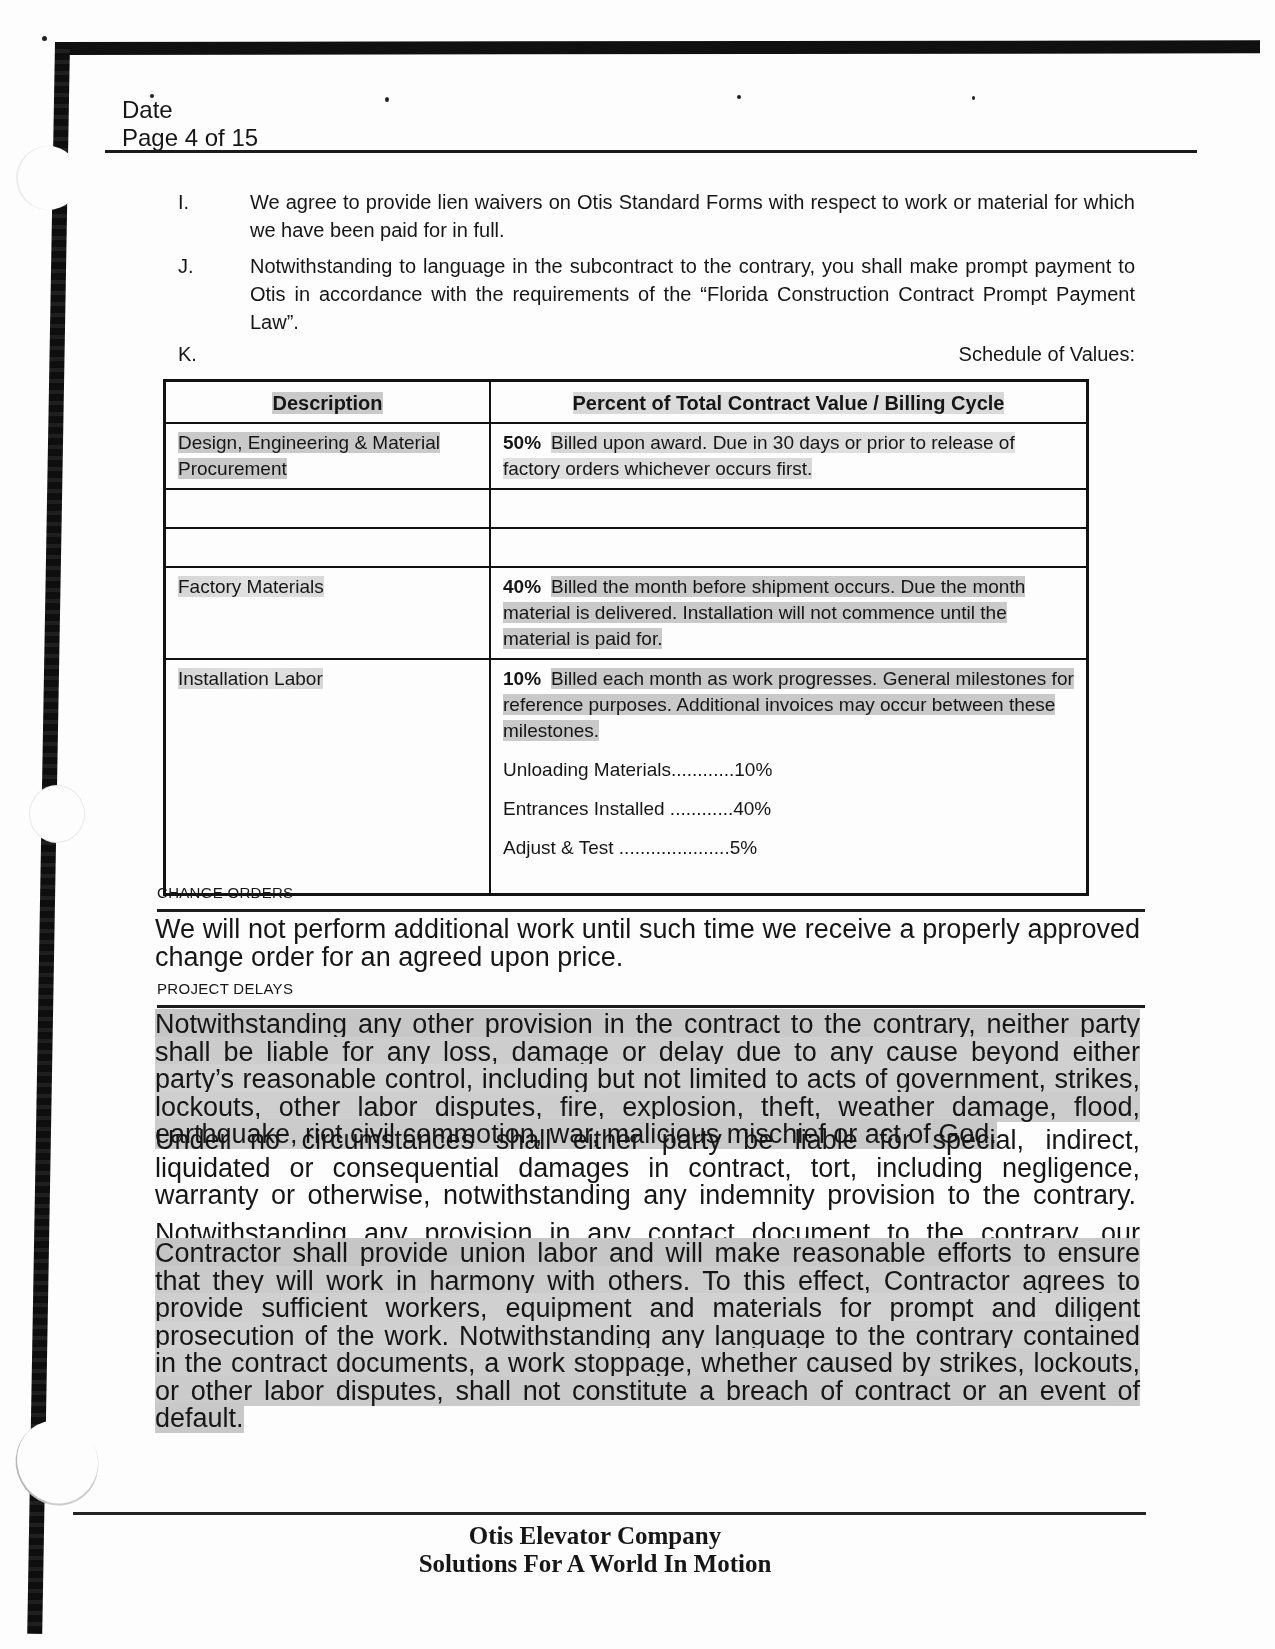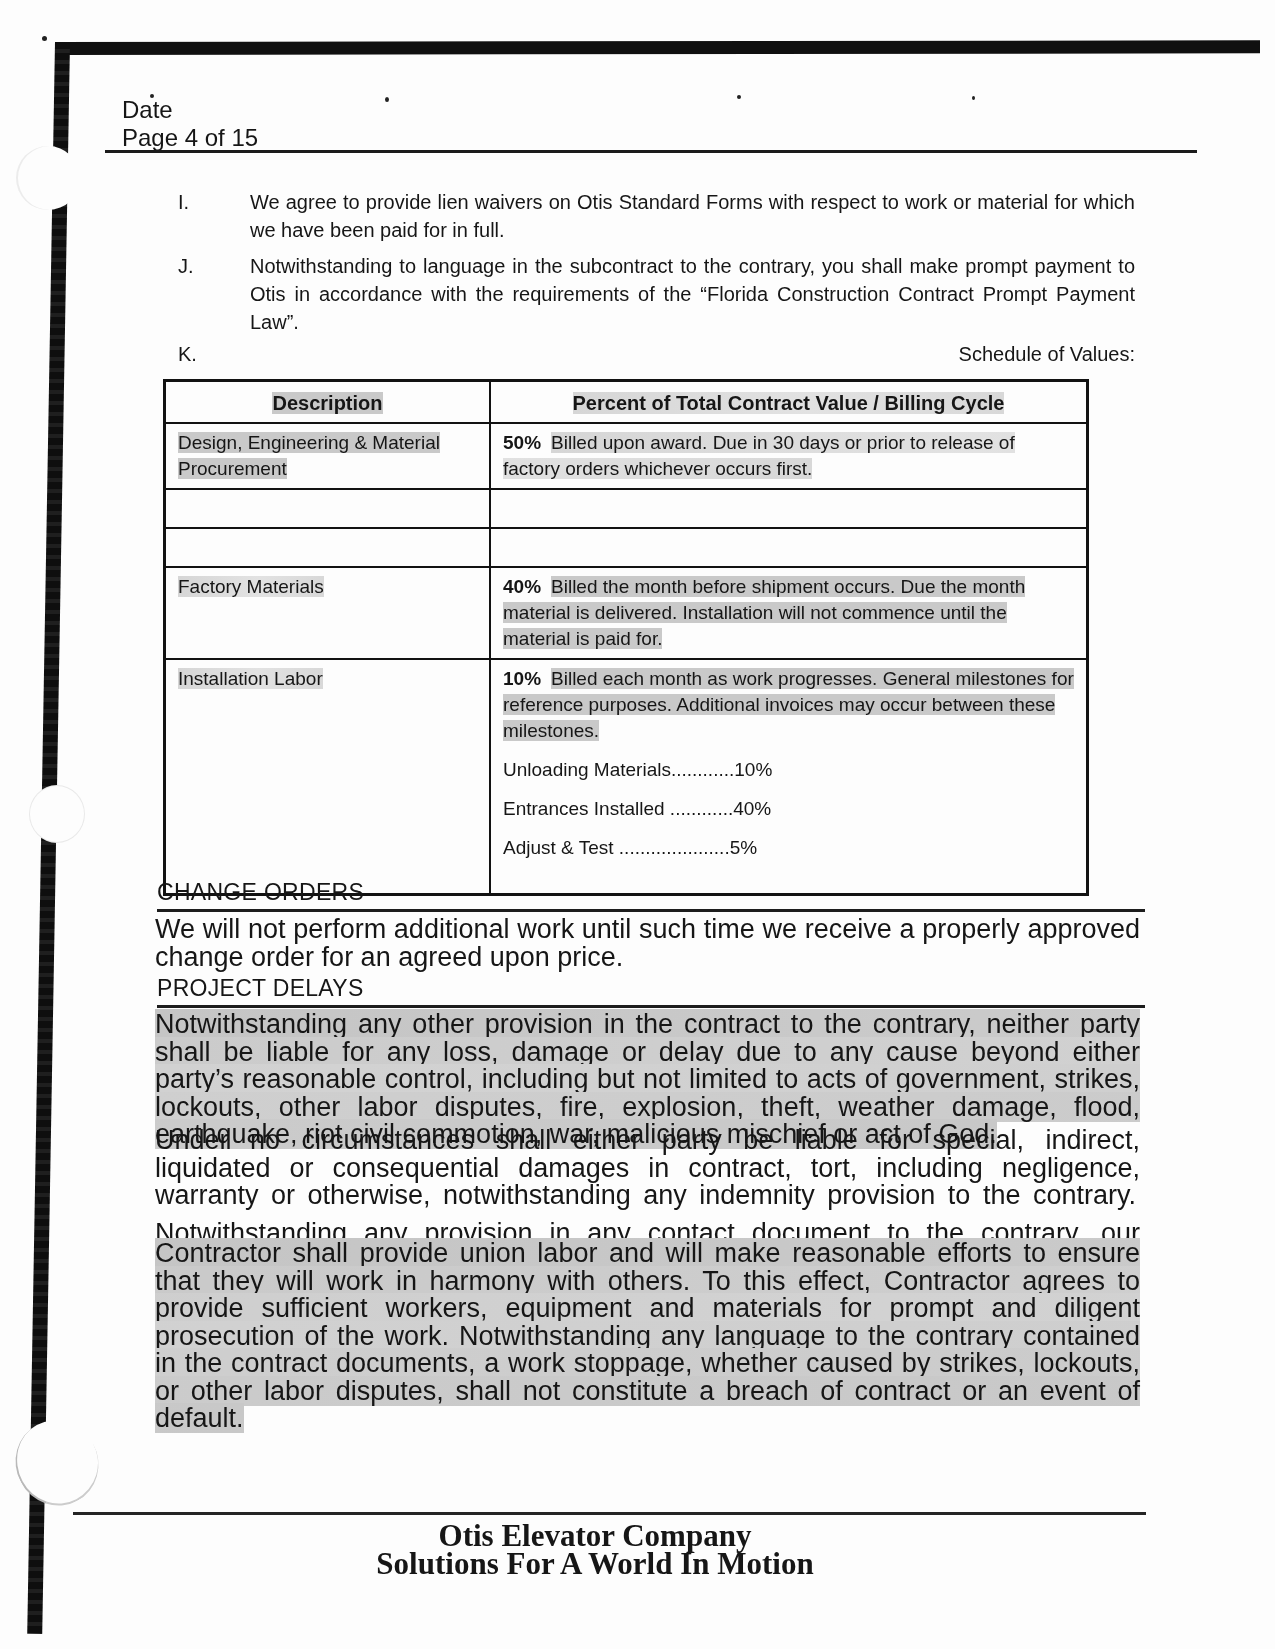--- a/index.html
+++ b/index.html
@@ -43,30 +43,30 @@
   .r1 { min-height: 60px; align-items: flex-end; }
   .re { min-height: 39px; }
   .r4 { min-height: 62px; }
   .r5 { min-height: 235px; }
   .pct { font-weight: bold; margin-right: 10px; }
   .ms { margin-top: 13px; }
   .smudge       { background: #c9c9c9; box-decoration-break: clone; }
   .smudge-light { background: linear-gradient(90deg, #d6d6d6, #e2e2e2 55%, #d8d8d8); }
 
   
-  .sec-head { position: absolute; left: 157px; width: 988px; font-size: 23px; line-height: 25px;
+  .sec-head { position: absolute; left: 157px; width: 988px; font-size: 15px; line-height: 25px;
               padding-bottom: 4px; border-bottom: 3px solid #1d1d1d; letter-spacing: 0.3px; }
   .para { position: absolute; left: 155px; width: 985px; font-size: 27px; line-height: 27.5px; text-align: justify; }
   .para .hl { background: linear-gradient(90deg, #c5c5c5, #d2d2d2 45%, #c8c8c8); }
   .para.it  { word-spacing: 5px; }
 
   
   .footer-rule { position: absolute; left: 73px; top: 1512px; width: 1073px; height: 3px; background: #242424; }
   .footer { position: absolute; left: 40px; top: 1522px; width: 1110px; text-align: center;
-            font-family: "Liberation Serif", "DejaVu Serif", serif; font-weight: bold; font-size: 31px; line-height: 28px; }
+            font-family: "Liberation Serif", "DejaVu Serif", serif; font-weight: bold; font-size: 25px; line-height: 28px; }
 </style>
 </head>
 <body>
 
 <div class="page">
 
   <div class="band-top"></div>
   <div class="bar-left"></div>
   <div class="notch notch-1"></div>
   <div class="notch notch-2"></div>

